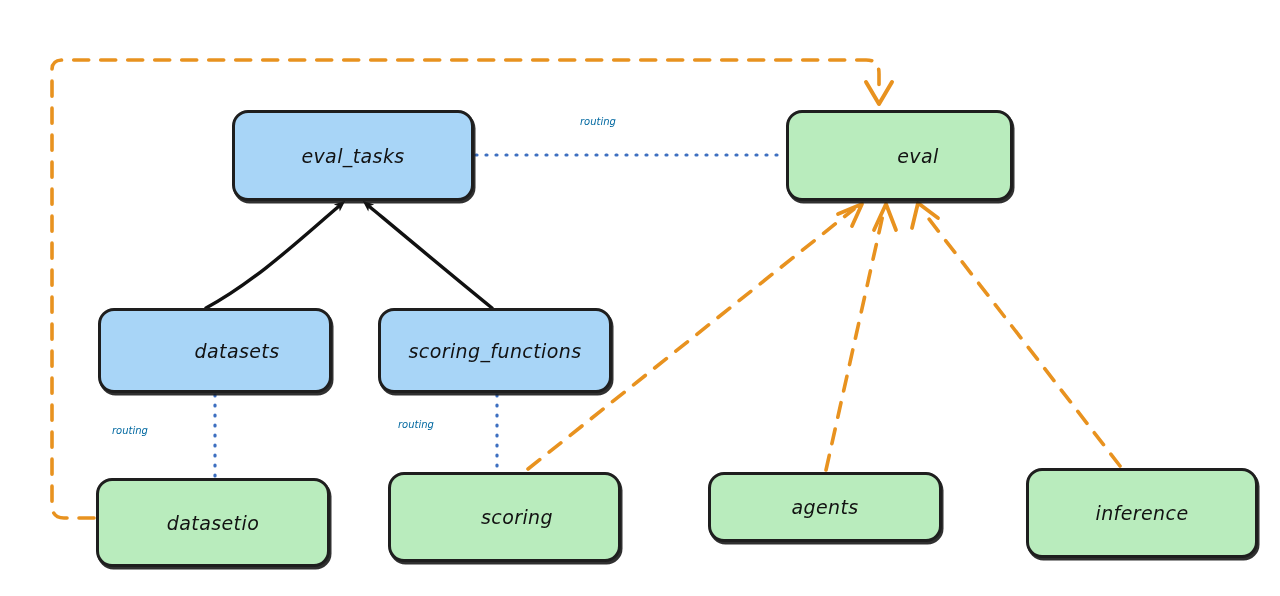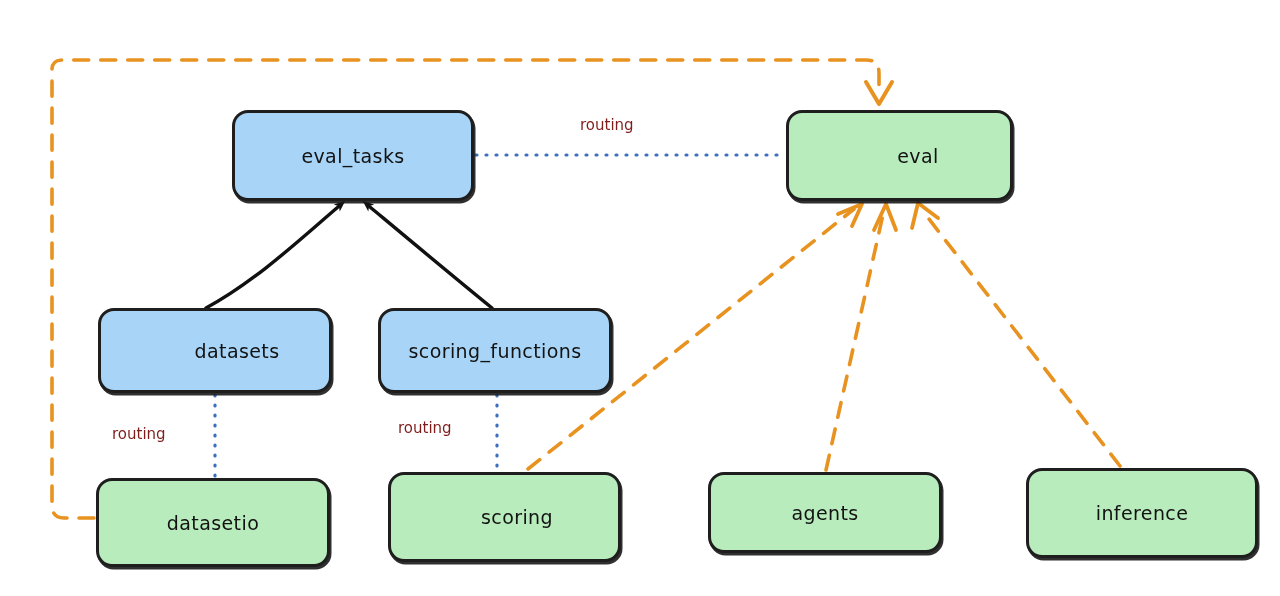--- a/index.html
+++ b/index.html
@@ -28,38 +28,40 @@
   }
   .node {
     position: absolute;
     box-sizing: border-box;
     border: 3px solid #1e1e1e;
     border-radius: 16px;
     display: flex;
     align-items: center;
     justify-content: center;
     box-shadow: 1.5px 2.5px 0 0 rgba(25,25,25,0.9);
+    font-style: italic;
   }
   .node-label {
     font-family: "DejaVu Sans", sans-serif;
     font-size: 19px;
     color: #121212;
     letter-spacing: 0.4px;
     white-space: nowrap;
     user-select: none;
   }
   .node.api { background: #a8d5f7; }
   .node.provider { background: #b9ecbd; }
   .edge-label {
     position: absolute;
     font-family: "DejaVu Sans", sans-serif;
-    font-size: 15px;
-    color: #7f1d1d;
+    font-size: 10px;
+    color: #0369a1;
     white-space: nowrap;
     user-select: none;
+    font-style: italic;
   }
 </style>
 </head>
 <body>
 
 <div id="canvas">
 
   <svg class="layer" viewBox="0 0 1280 596" xmlns="http://www.w3.org/2000/svg">
     <defs>
       <marker id="arrow-black" markerWidth="13" markerHeight="13" refX="2" refY="5.2" orient="auto" markerUnits="userSpaceOnUse">
@@ -125,21 +127,21 @@
   </div>
 
   <div class="node provider" style="left:96px; top:478px; width:234px; height:89px;">
     <span class="node-label">datasetio</span>
   </div>
 
   <div class="node provider" style="left:388px; top:472px; width:233px; height:90px;padding-left:25px;">
     <span class="node-label">scoring</span>
   </div>
 
-  <div class="node provider" style="left:708px; top:472px; width:234px; height:81px;">
+  <div class="node provider" style="left:708px; top:472px; width:234px; height:70px;">
     <span class="node-label">agents</span>
   </div>
 
   <div class="node provider" style="left:1026px; top:468px; width:232px; height:90px;">
     <span class="node-label">inference</span>
   </div>
 
   <div class="edge-label" style="left:580px; top:116px;">routing</div>
 
   <div class="edge-label" style="left:112px; top:425px;">routing</div>

